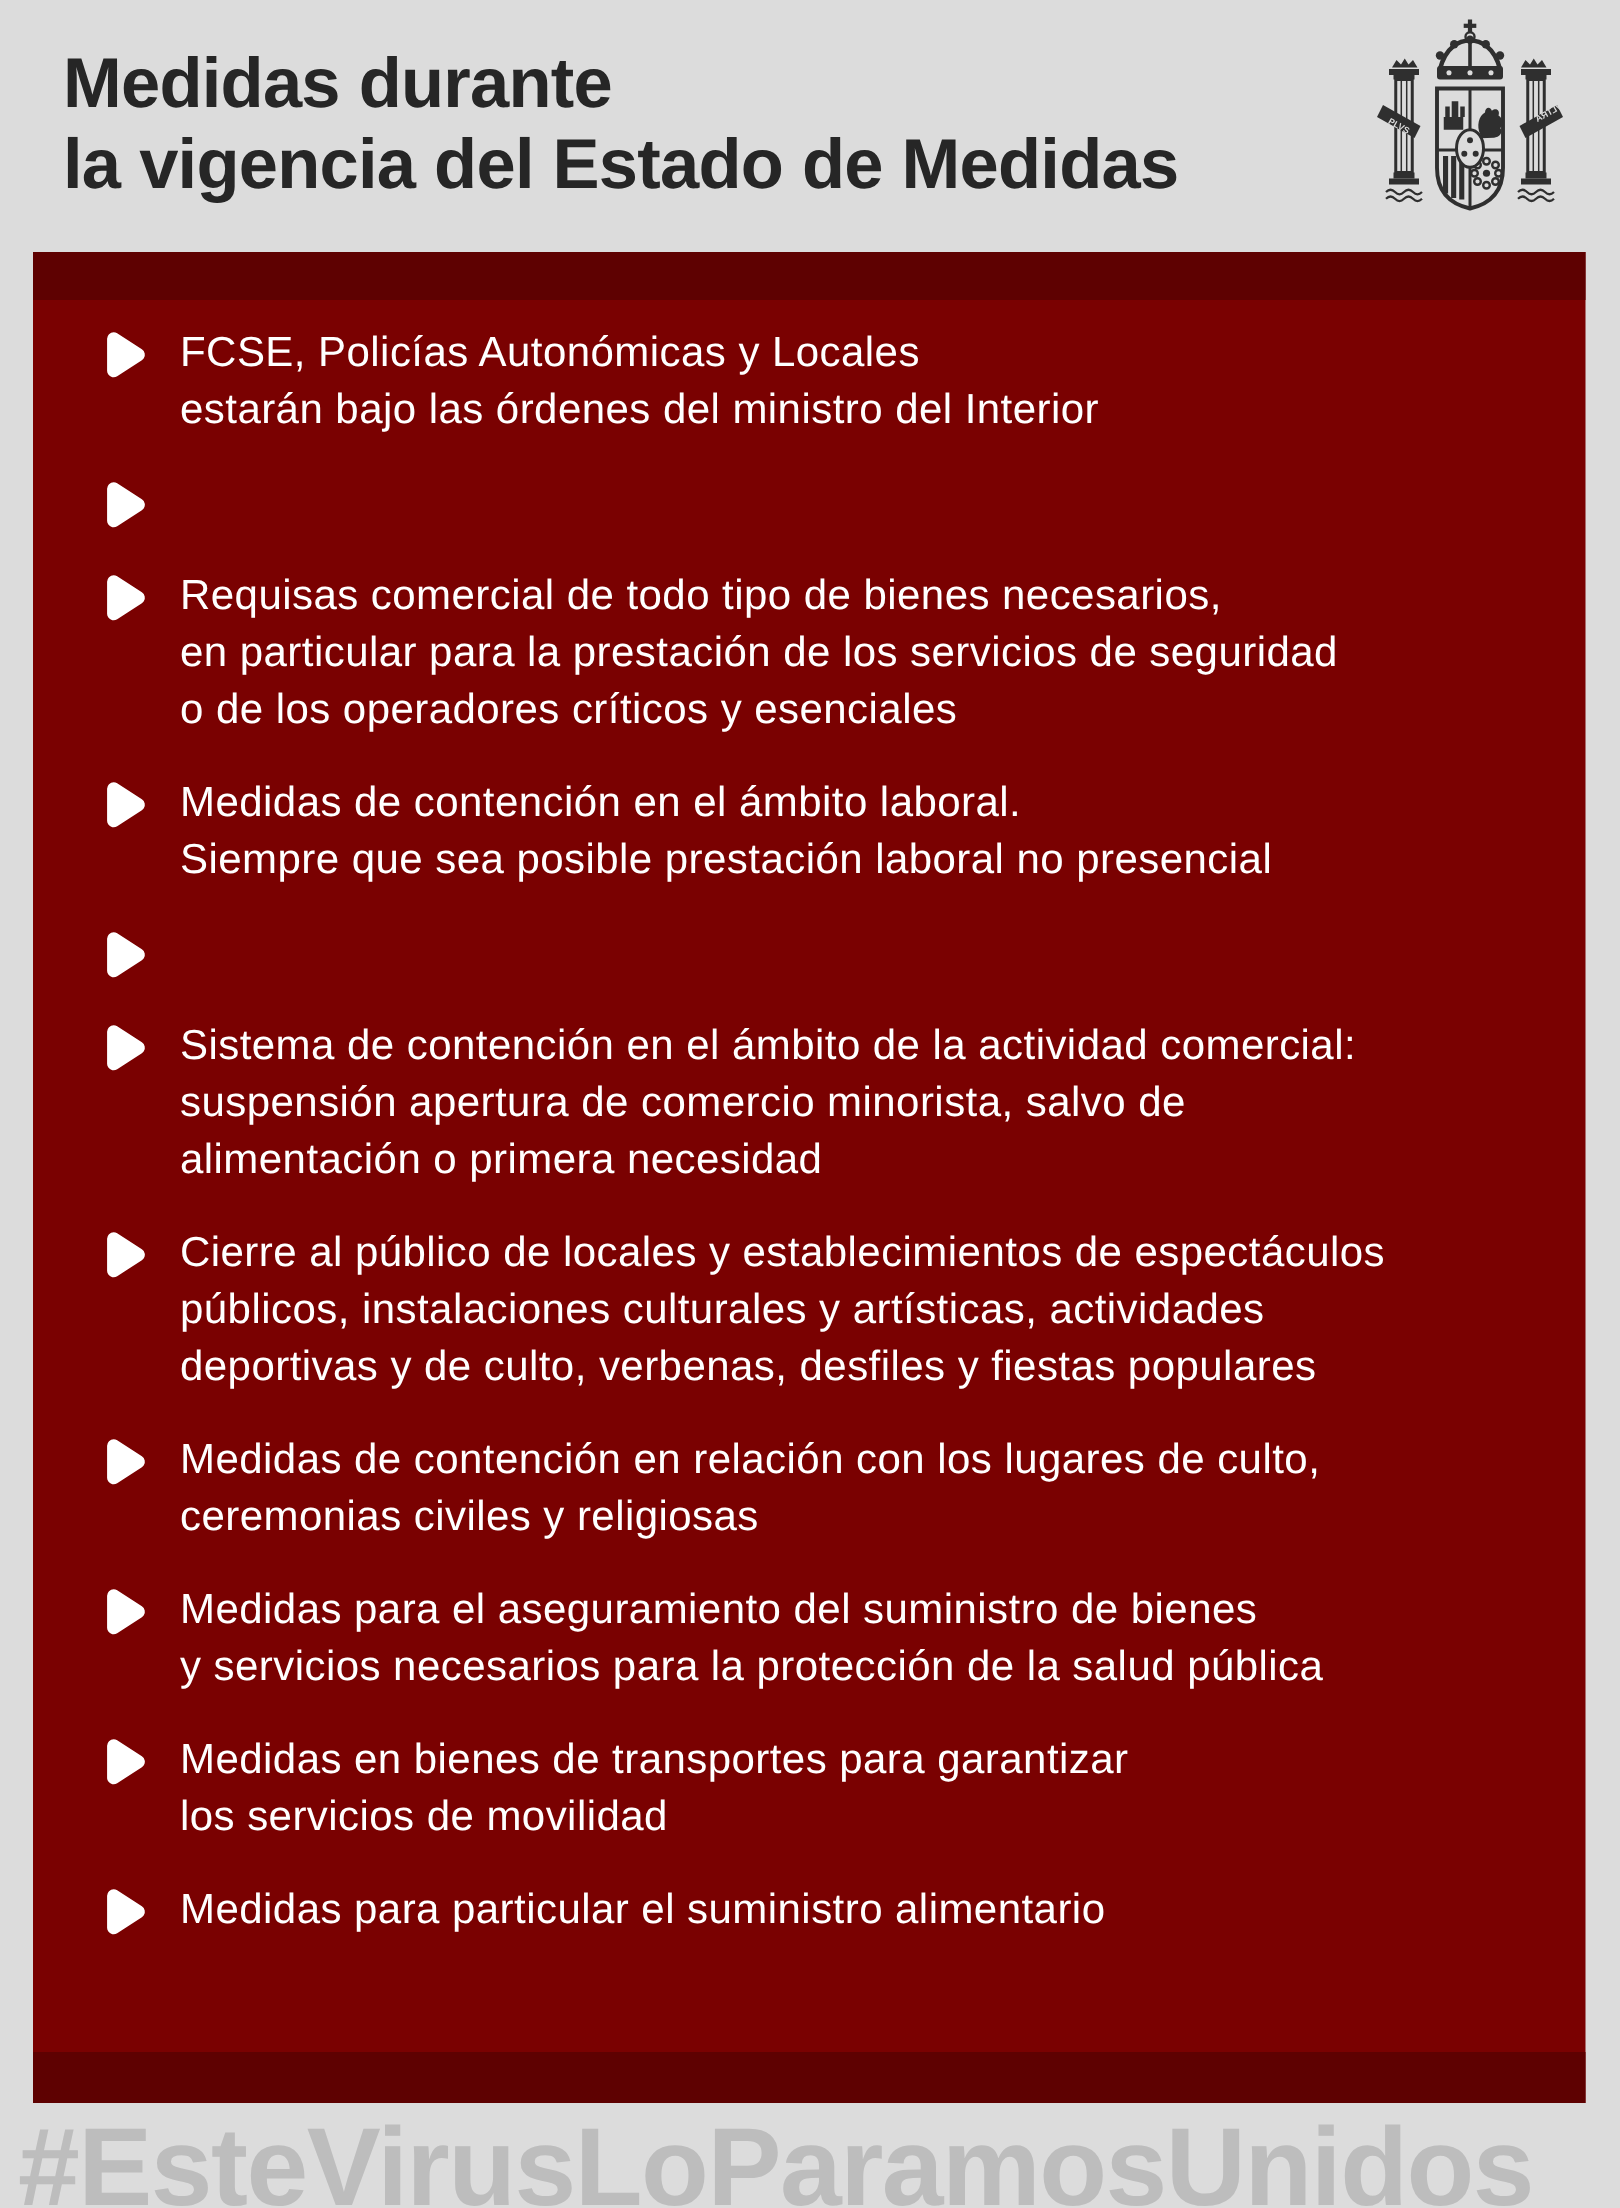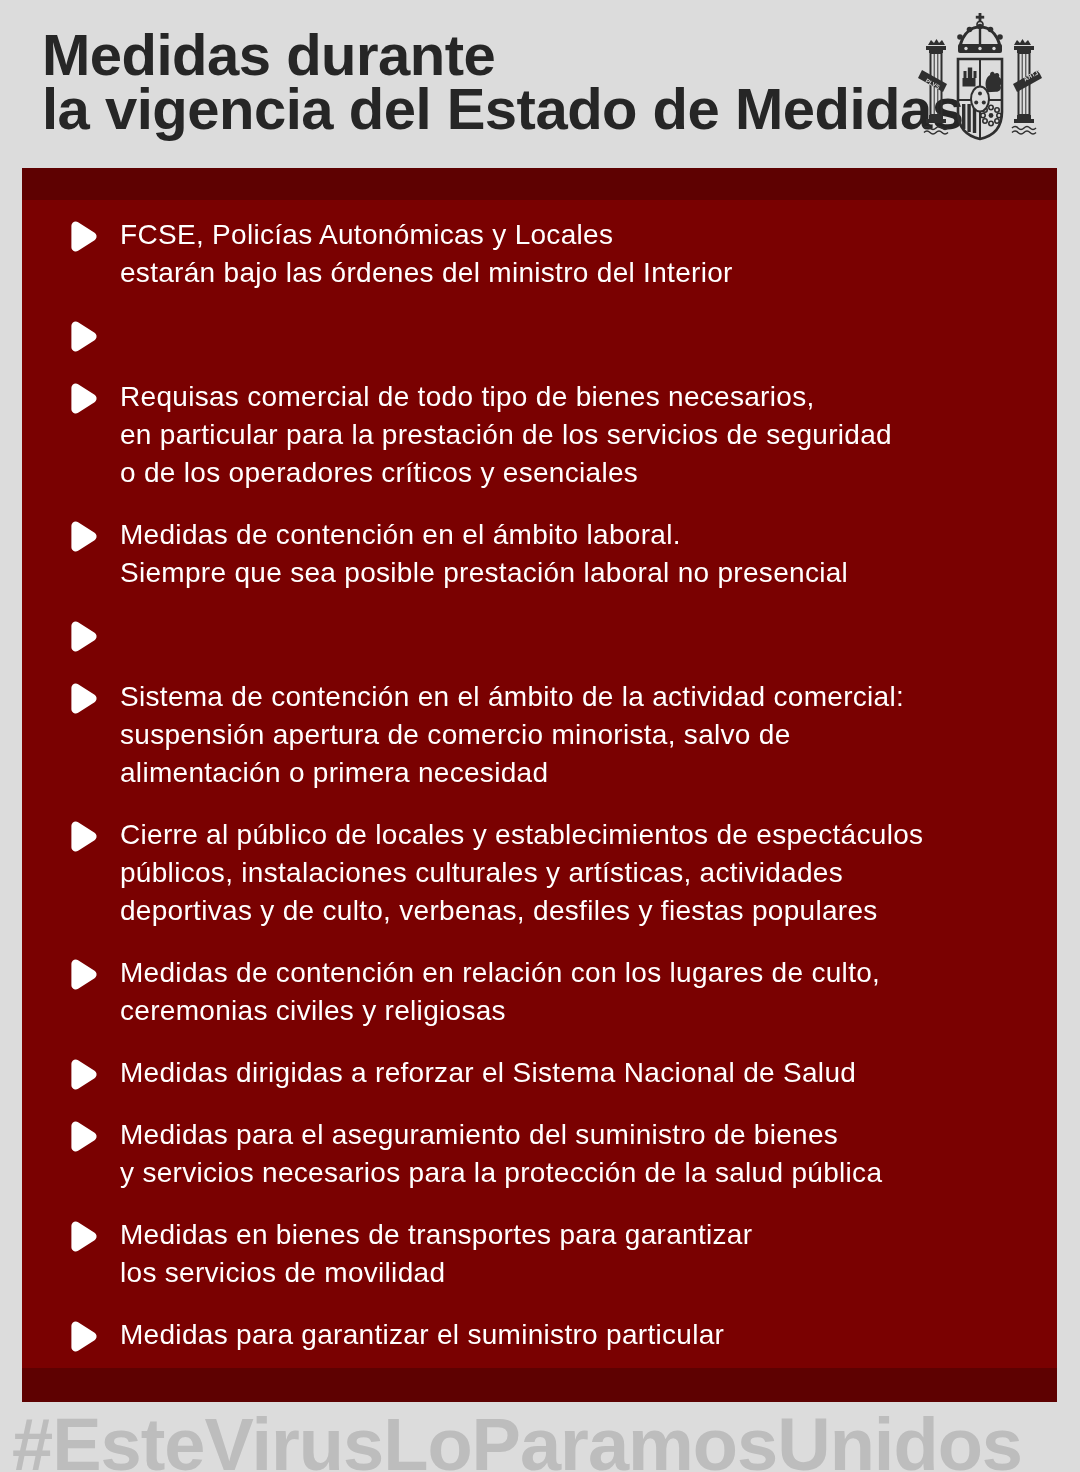--- a/index.html
+++ b/index.html
@@ -5,21 +5,21 @@
   html,body{margin:0;padding:0;}
   body{
     width:1080px;height:1472px;position:relative;overflow:hidden;
     background:var(--background,#dcdcdc);
     font-family:"Liberation Sans",sans-serif;
   }
   
   .header{position:absolute;left:0;top:0;width:1080px;height:168px;}
   .title{
     position:absolute;left:42px;top:28px;margin:0;
-    font-size:58px;line-height:54px;font-weight:bold;
+    font-size:47px;line-height:54px;font-weight:bold;
     letter-spacing:-0.5px;color:var(--title_color,#262626);
   }
   .emblem{
     position:absolute;left:916px;top:12px;width:128px;height:146px;
     color:var(--emblem_color,#2f2f2f);
   }
   
   .panel{
     position:absolute;left:22px;top:168px;width:1035px;height:1234px;
     background:var(--panel_red,#7a0101);
@@ -201,46 +201,38 @@
         </span>
       <p class="item-text">Medidas de contención en relación con los lugares de culto,
 ceremonias civiles y religiosas</p>
     </div>
     <div class="item">
       <span class="arrow">
           <svg viewBox="0 0 32 36">
             <path d="M8 7 L25 18 L8 29 Z" fill="#fff" stroke="#fff" stroke-width="9" stroke-linejoin="round"></path>
           </svg>
         </span>
-      <p class="item-text">Medidas dirigidas a reforzar el Sistema Nacional de Salud</p>
-    </div>
-    <div class="item">
-      <span class="arrow">
-          <svg viewBox="0 0 32 36">
-            <path d="M8 7 L25 18 L8 29 Z" fill="#fff" stroke="#fff" stroke-width="9" stroke-linejoin="round"></path>
-          </svg>
-        </span>
       <p class="item-text">Medidas para el aseguramiento del suministro de bienes
 y servicios necesarios para la protección de la salud pública</p>
     </div>
     <div class="item">
       <span class="arrow">
           <svg viewBox="0 0 32 36">
             <path d="M8 7 L25 18 L8 29 Z" fill="#fff" stroke="#fff" stroke-width="9" stroke-linejoin="round"></path>
           </svg>
         </span>
       <p class="item-text">Medidas en bienes de transportes para garantizar
 los servicios de movilidad</p>
     </div>
     <div class="item">
       <span class="arrow">
           <svg viewBox="0 0 32 36">
             <path d="M8 7 L25 18 L8 29 Z" fill="#fff" stroke="#fff" stroke-width="9" stroke-linejoin="round"></path>
           </svg>
         </span>
-      <p class="item-text">Medidas para garantizar el suministro particular</p>
+      <p class="item-text">Medidas para particular el suministro alimentario</p>
     </div>
 
   </div>
   <div class="panel-band-bottom"></div>
 </section>
 
 <p class="hashtag">#EsteVirusLoParamosUnidos</p>
 
 </body></html>

